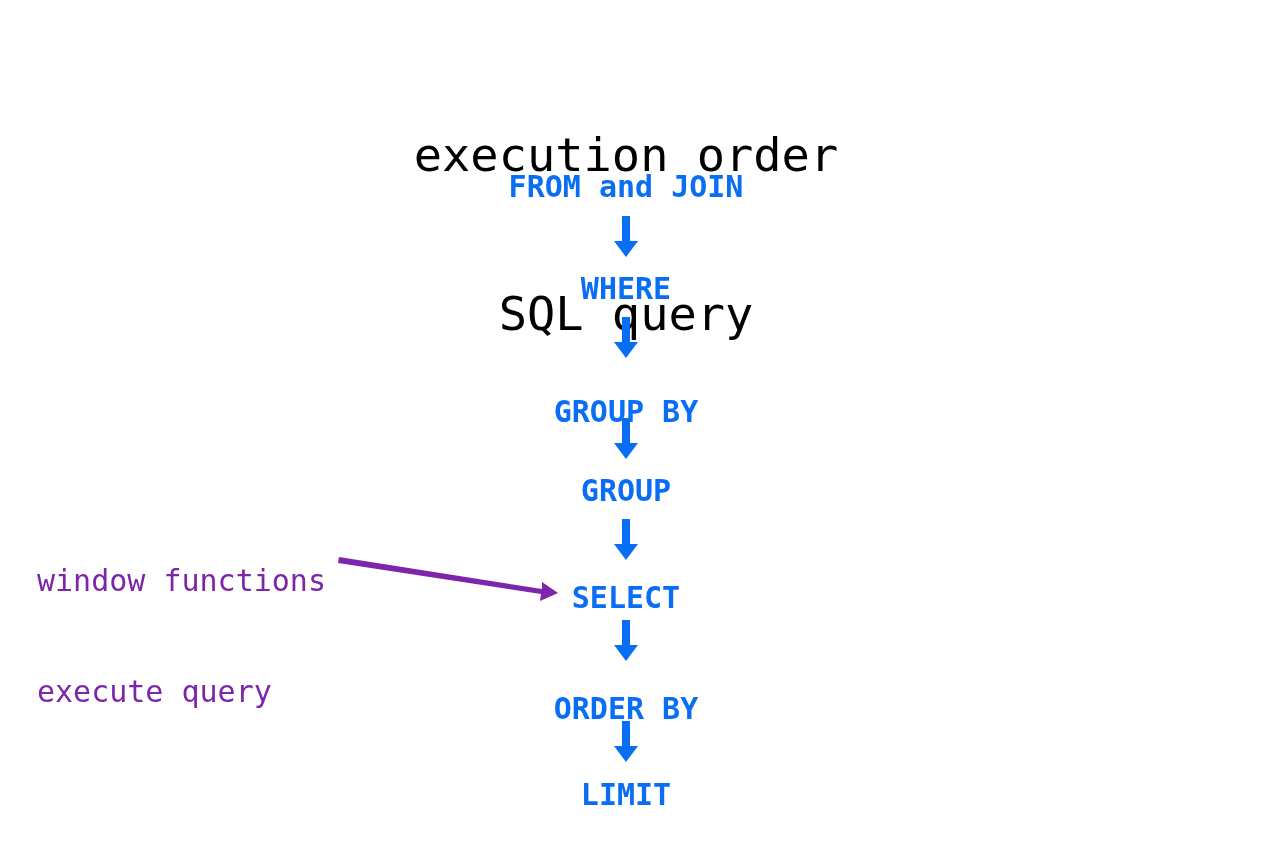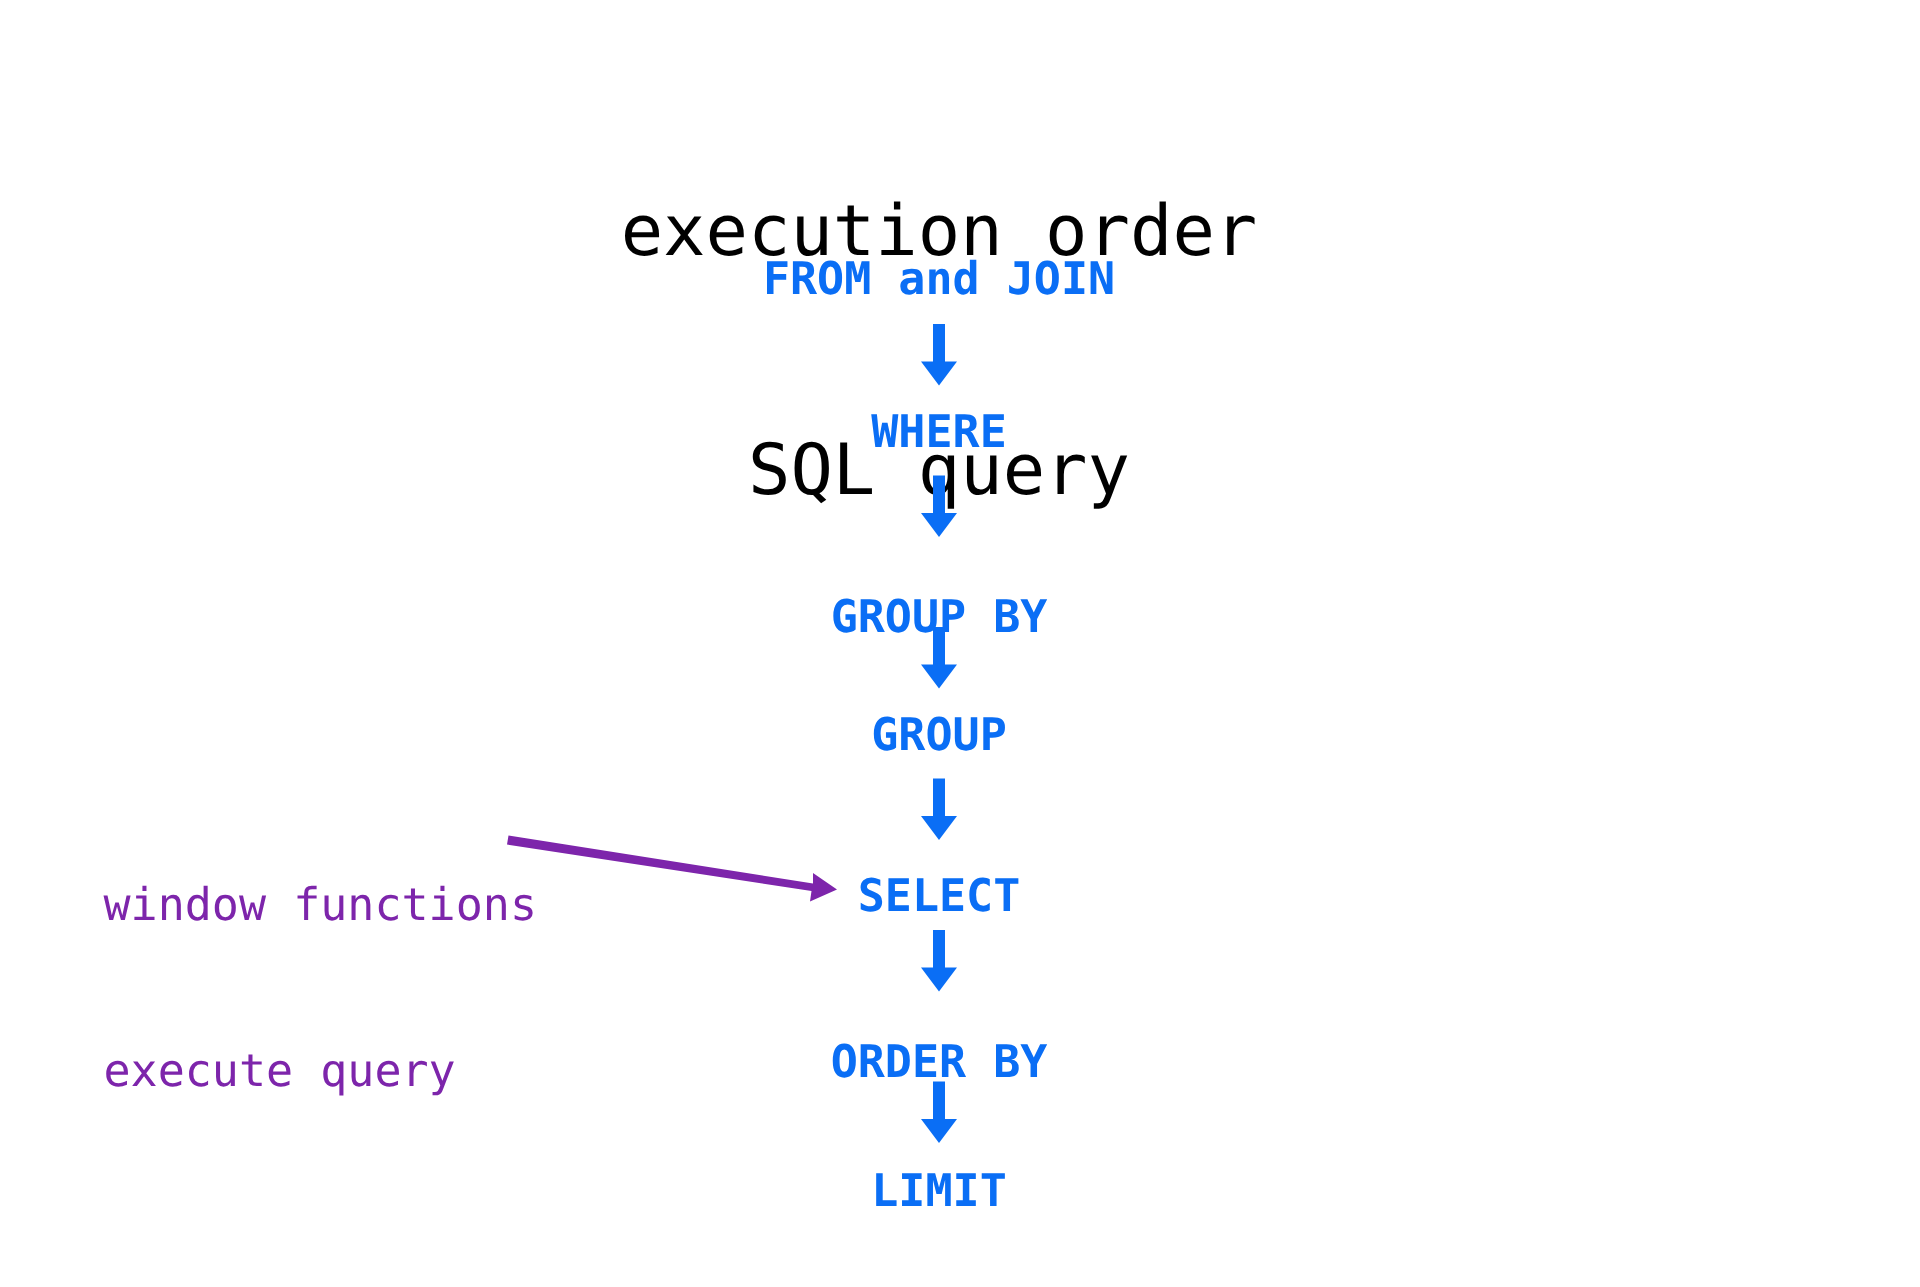--- a/index.html
+++ b/index.html
@@ -72,28 +72,27 @@
     justify-content: center;
     align-items: flex-start;
     pointer-events: none;
   }
   .arrow svg { display: block; overflow: visible; }
 
   
   .note {
     position: absolute;
     left: 37px;
-    top: 511px;
+    top: 488px;
     color: #7d25ab;
     font-family: "DejaVu Sans Mono", monospace;
     font-size: 30px;
     line-height: 37px;
     font-weight: 400;
     white-space: pre;
-    margin-left: 32px;
   }
   .note-line { display: block; }
 
   .note-arrow {
     position: absolute;
     left: 330px;
     top: 548px;
     width: 240px;
     height: 60px;
     pointer-events: none;

